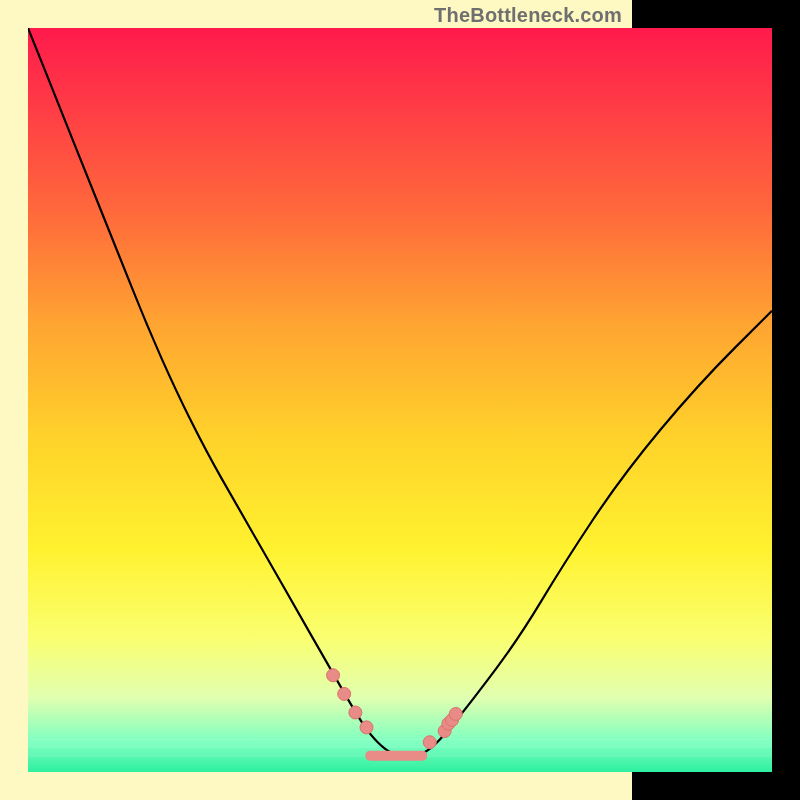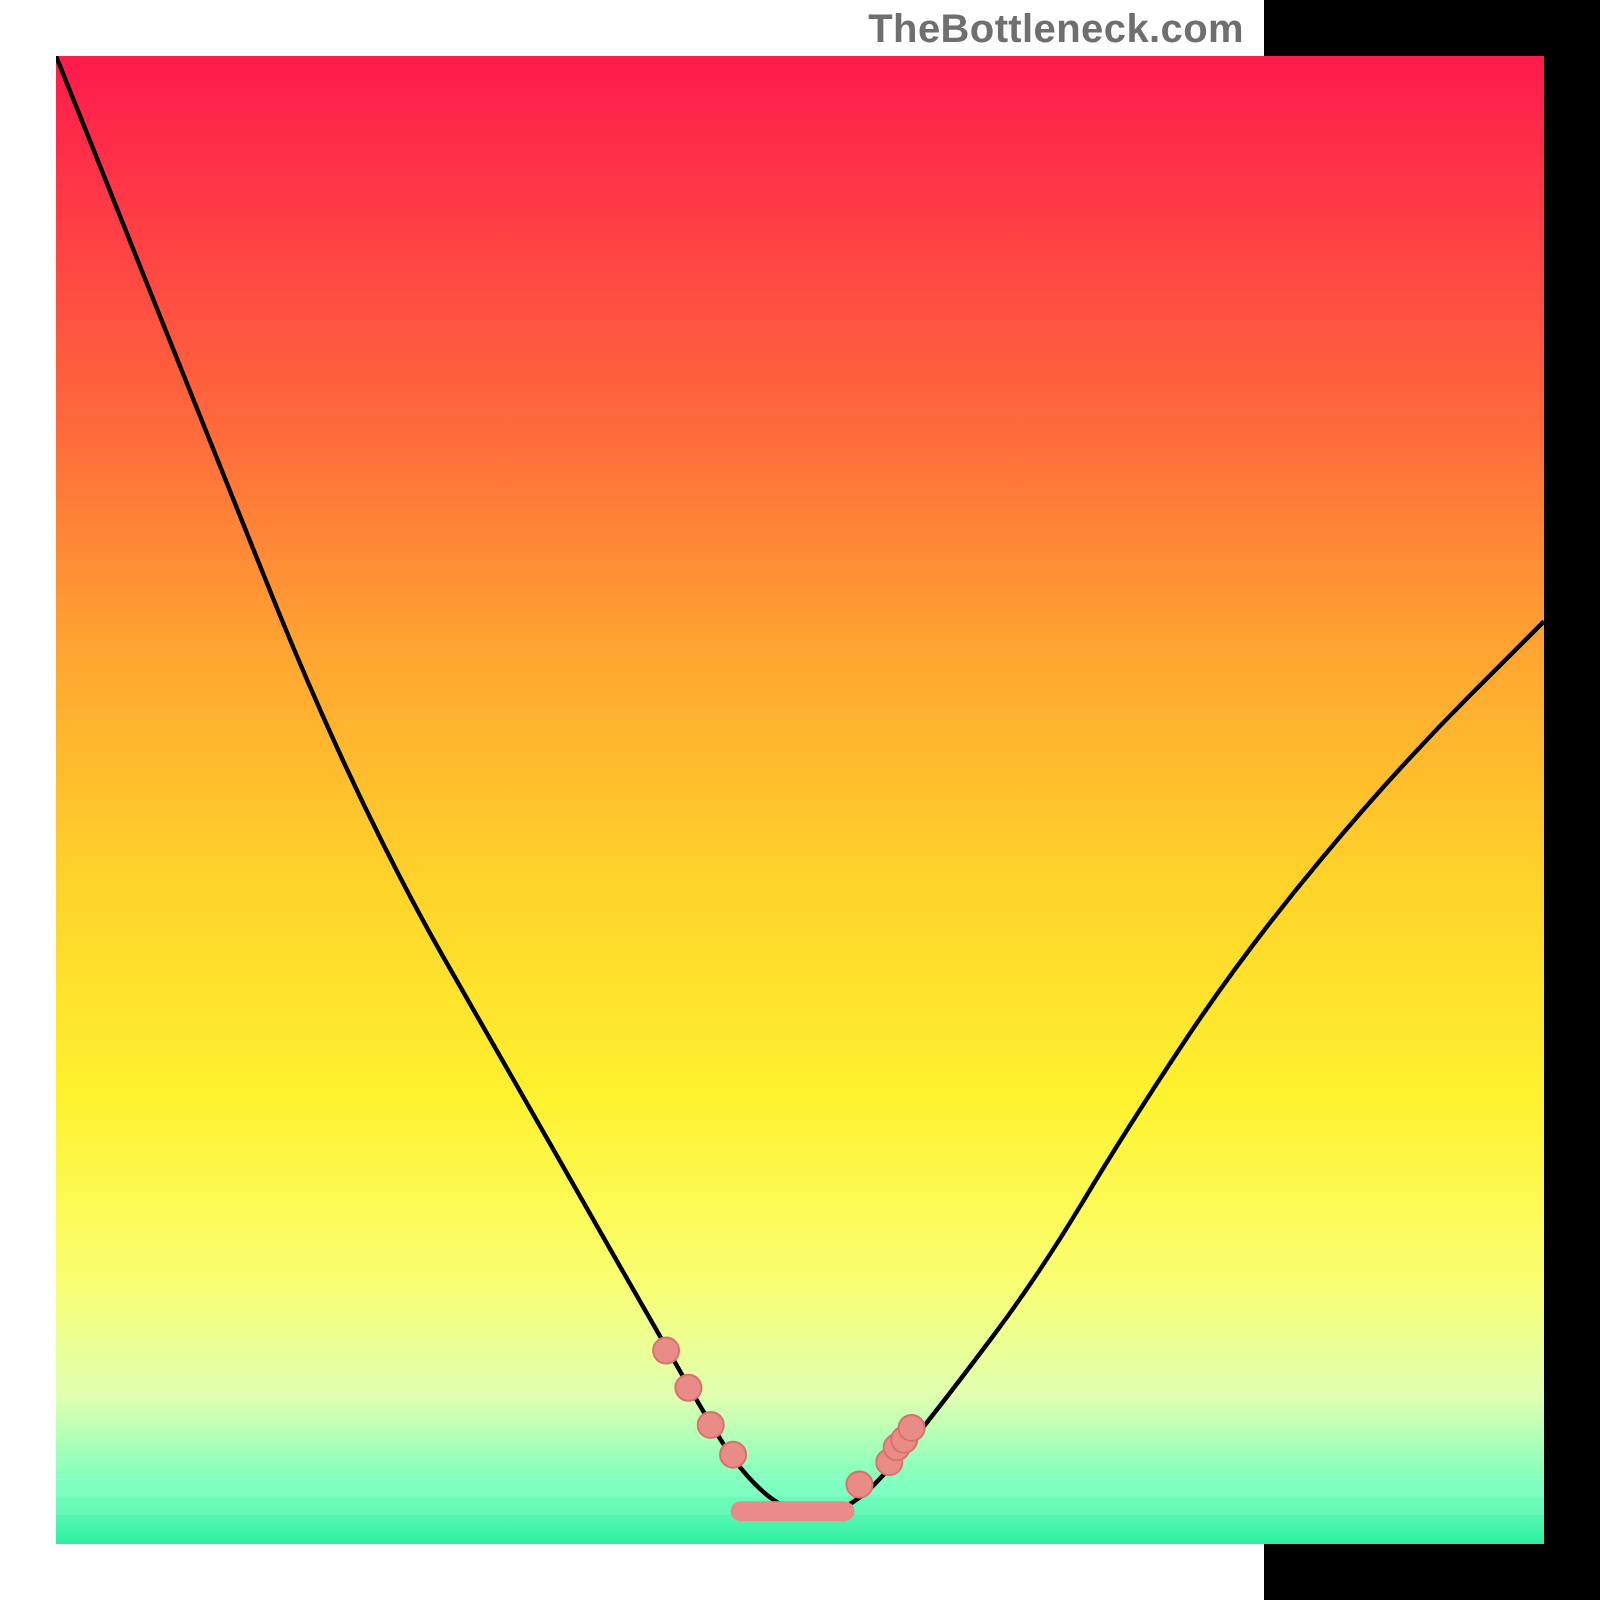--- a/index.html
+++ b/index.html
@@ -10,21 +10,21 @@
     background: #000;
     overflow: hidden;
     font-family: Arial, Helvetica, sans-serif;
   }
   .frame {
     position: absolute;
     top: 0;
     left: 0;
     width: 632px;
     height: 800px;
-    background: #ffffff;
+    background: #fef9c3;
   }
   .watermark {
     position: absolute;
     top: 4px;
     right: 10px;
     color: #6f6f6f;
     font-size: 20px;
     font-weight: 600;
     letter-spacing: 0.2px;
   }

